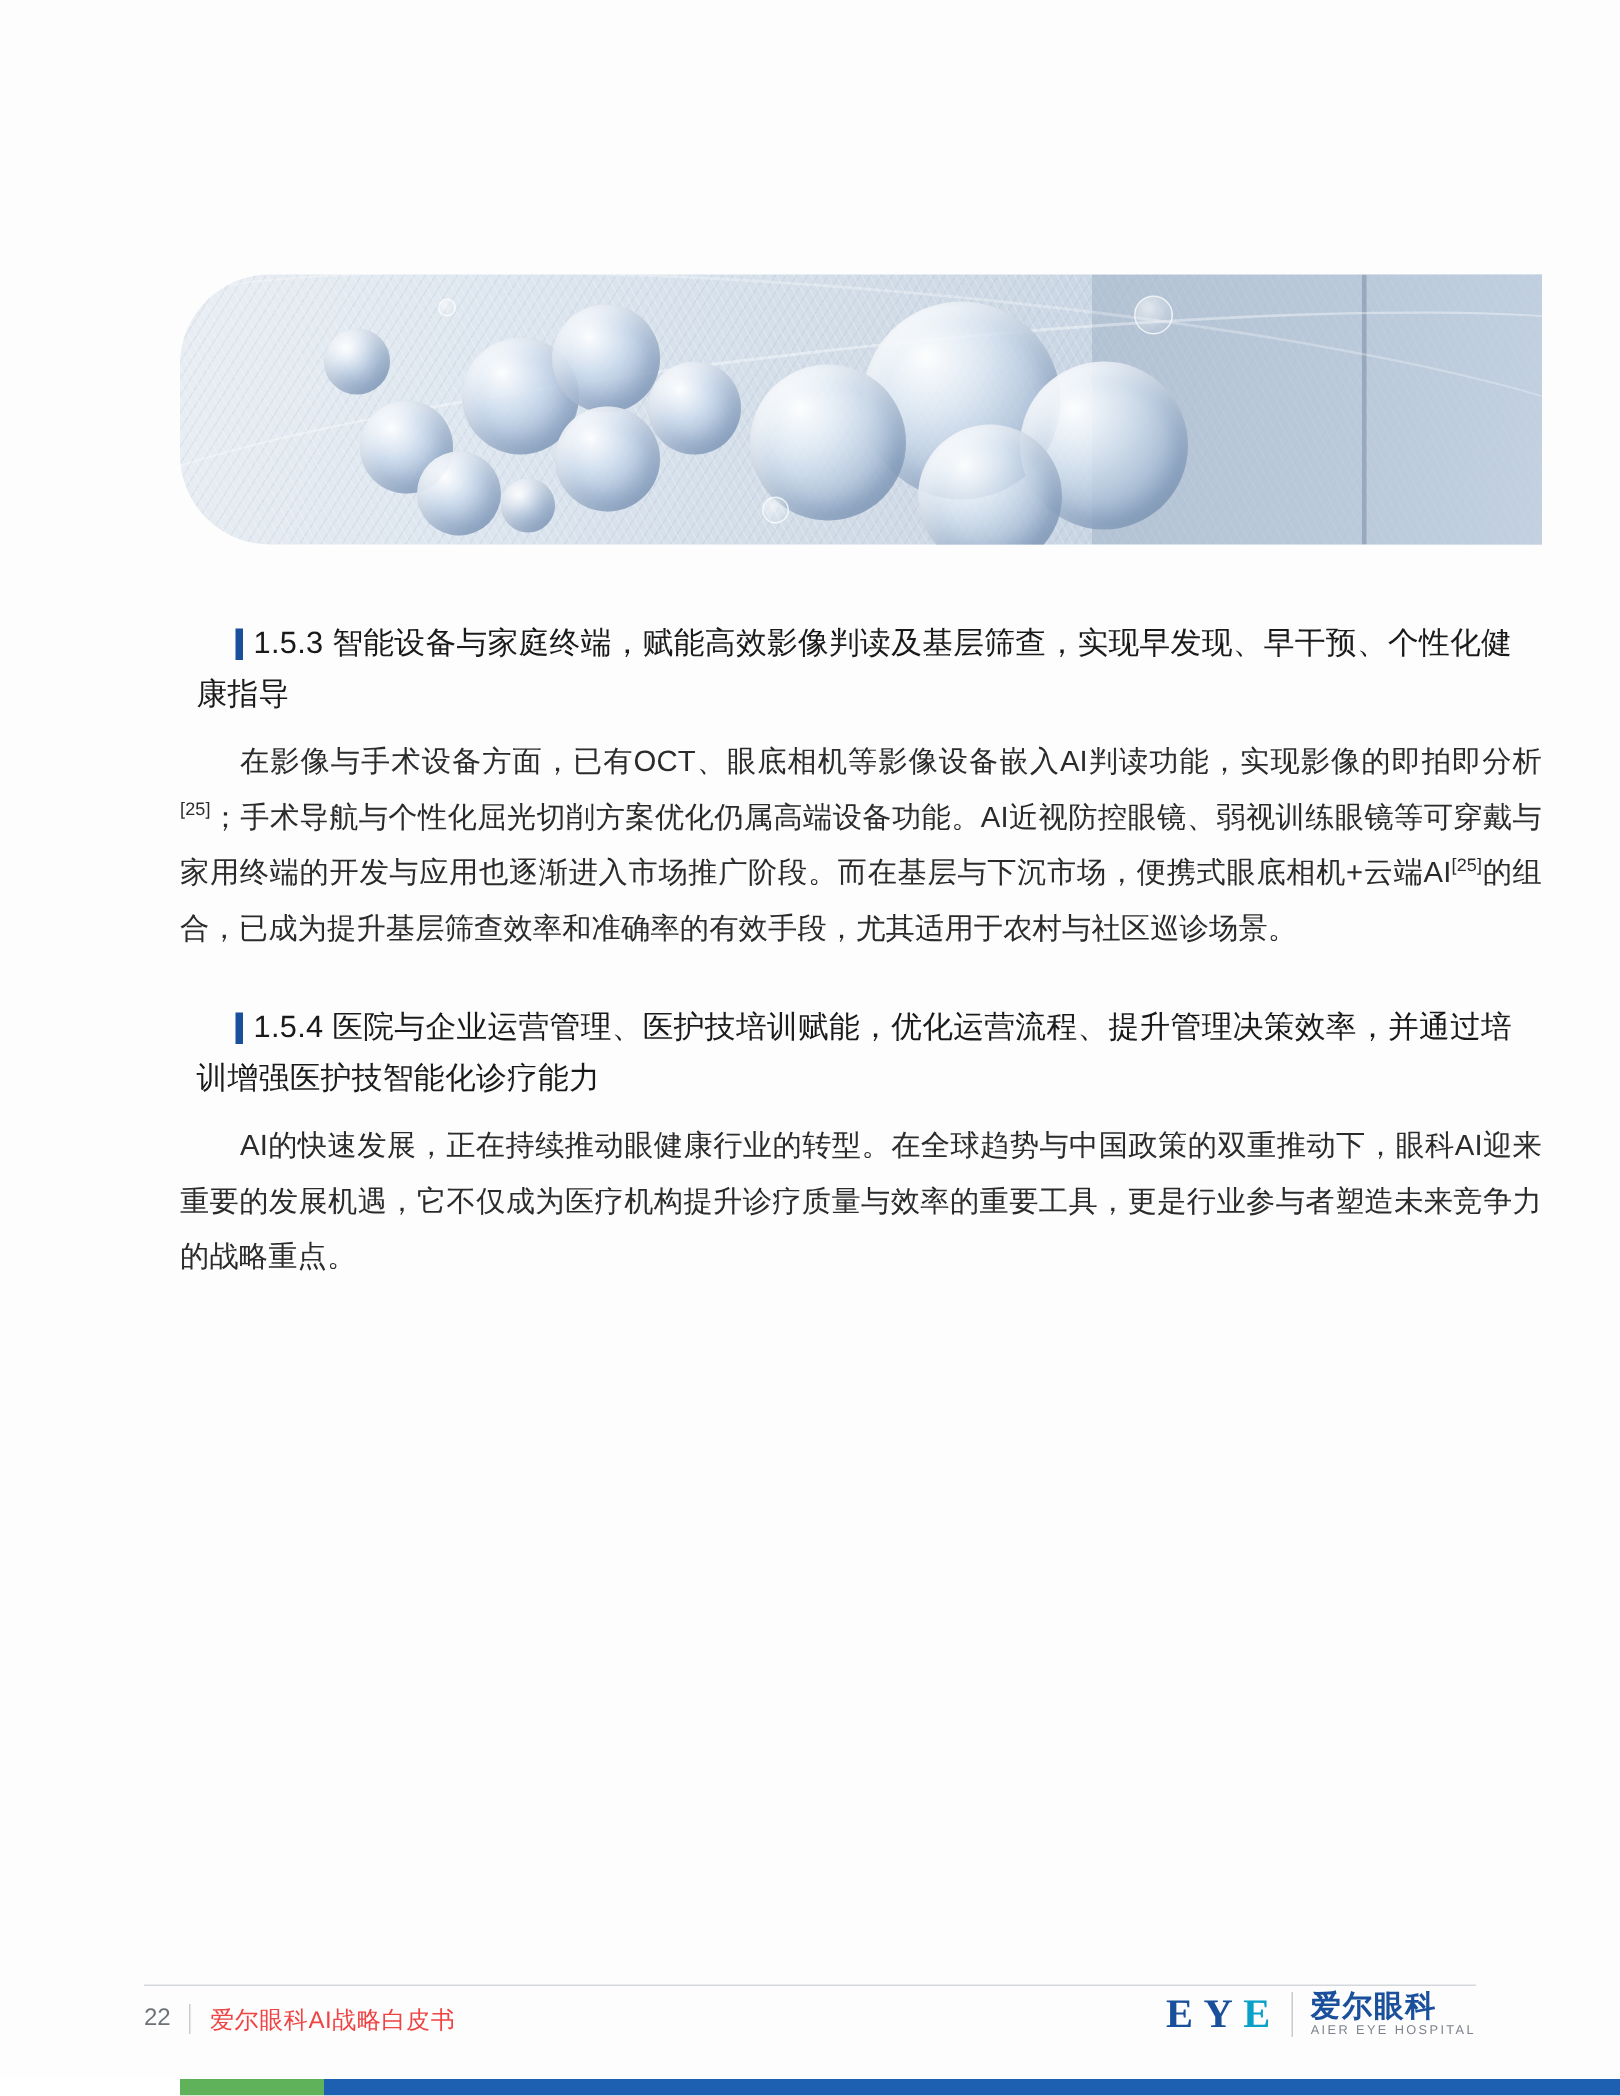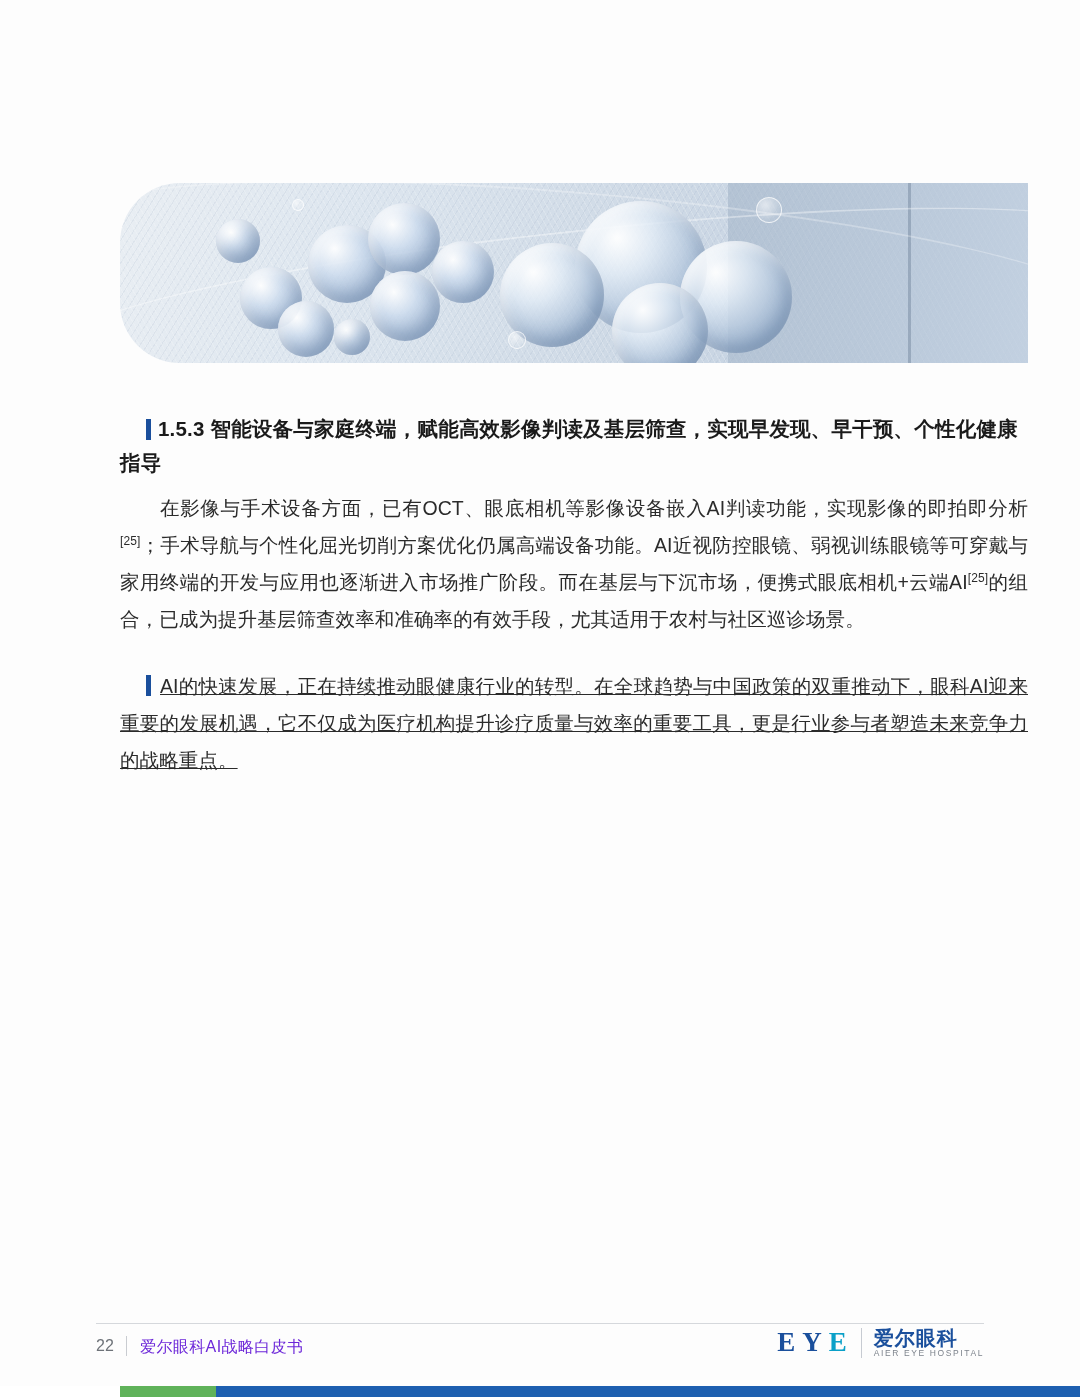--- a/index.html
+++ b/index.html
@@ -92,46 +92,46 @@
   .content {
     position: absolute;
     left: 120px;
     top: 412px;
     width: 908px;
   }
   .heading {
     display: block;
     font-size: 20.5px;
     line-height: 34px;
-    font-weight: 700;
+    font-weight: 400;
     color: #1a1a1a;
     letter-spacing: 0.2px;
     text-indent: 38px;
     position: relative;
-    margin: 0 0 6px 0;
+    margin: 0 0 6px 11px;
   }
   .heading .bar {
     position: absolute;
     left: 26px;
     top: 7px;
     width: 5px;
     height: 21px;
     background: #1a4f9c;
   }
   .para {
     font-size: 19.5px;
     line-height: 37px;
     color: #2b2b2b;
     text-align: justify;
     text-justify: inter-ideograph;
     text-indent: 40px;
     margin: 10px 0 0 0;
     letter-spacing: 0.1px;
   }
-  .gap-1 { margin-top: 28px; text-decoration: underline; }
+  .gap-1 { margin-top: 10px; }
   .gap-2 { margin-top: 30px; }
   sup { font-size: 12px; vertical-align: super; line-height: 0; }
 
   
   .footer {
     position: absolute;
     left: 0;
     bottom: 0;
     width: 1080px;
     height: 74px;
@@ -157,21 +157,21 @@
     top: 13px;
     width: 1px;
     height: 20px;
     background: #c9ccd1;
   }
   .footer-title {
     position: absolute;
     left: 140px;
     top: 14px;
     font-size: 16px;
-    color: #6d28d9;
+    color: #ef4444;
     letter-spacing: 0.4px;
   }
   .brand {
     position: absolute;
     right: 96px;
     top: 4px;
     display: flex;
     align-items: center;
     gap: 12px;
   }
@@ -239,20 +239,21 @@
 
     <h2 class="heading">
       <span class="bar"></span>
       <span>1.5.3  智能设备与家庭终端，赋能高效影像判读及基层筛查，实现早发现、早干预、个性化健康指导</span>
     </h2>
 
     <p class="para">在影像与手术设备方面，已有OCT、眼底相机等影像设备嵌入AI判读功能，实现影像的即拍即分析<sup>[25]</sup>；手术导航与个性化屈光切削方案优化仍属高端设备功能。AI近视防控眼镜、弱视训练眼镜等可穿戴与家用终端的开发与应用也逐渐进入市场推广阶段。而在基层与下沉市场，便携式眼底相机+云端AI<sup>[25]</sup>的组合，已成为提升基层筛查效率和准确率的有效手段，尤其适用于农村与社区巡诊场景。</p>
 
     <h2 class="heading gap-2">
       <span class="bar"></span>
+      <span>1.5.4  医院与企业运营管理、医护技培训赋能，优化运营流程、提升管理决策效率，并通过培训增强医护技智能化诊疗能力</span>
     </h2>
 
     <p class="para gap-1">AI的快速发展，正在持续推动眼健康行业的转型。在全球趋势与中国政策的双重推动下，眼科AI迎来重要的发展机遇，它不仅成为医疗机构提升诊疗质量与效率的重要工具，更是行业参与者塑造未来竞争力的战略重点。</p>
   </div>
 
   <div class="footer">
     <div class="footer-line"></div>
     <div class="page-num">22</div>
     <div class="footer-sep"></div>
     <div class="footer-title">爱尔眼科AI战略白皮书</div>

